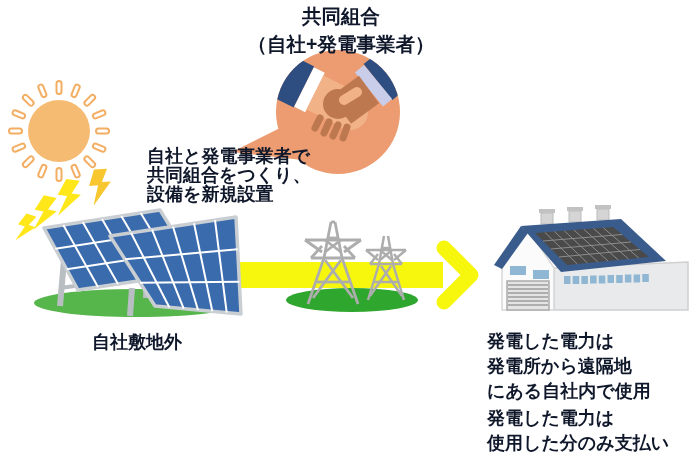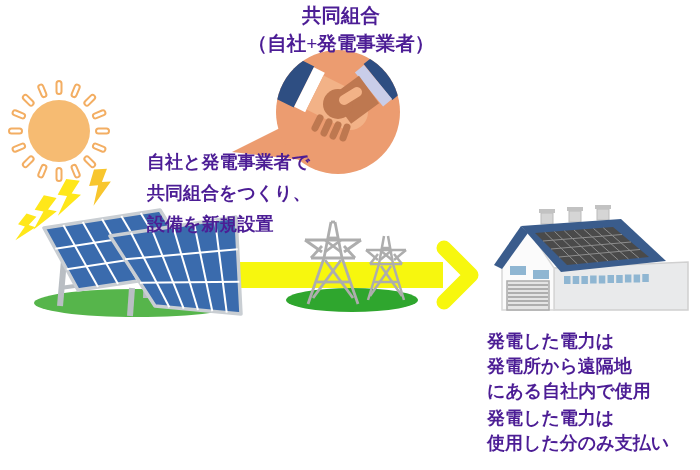--- a/index.html
+++ b/index.html
@@ -1,21 +1,21 @@
 <!DOCTYPE html>
 <html><head>
 <meta charset="utf-8">
 <style>
   html,body{margin:0;padding:0;background:#fff;}
   .stage{position:relative;width:700px;height:470px;background:#fff;overflow:hidden;
          font-family:"Liberation Sans","DejaVu Sans",sans-serif;color:#1C1C1C;}
   .stage svg{position:absolute;left:0;top:0;}
-  .txt{position:absolute;white-space:pre-line;font-weight:700;color:#4c1d95;font-family:Liberation Serif, serif;}
+  .txt{position:absolute;white-space:pre-line;font-weight:700;color:#0f172a;}
   .title{left:231px;top:2px;width:220px;text-align:center;font-size:19.5px;line-height:28px;}
-  .setup{left:147px;top:147px;font-size:18px;line-height:31px;}
+  .setup{left:147px;top:147px;font-size:18px;line-height:19px;}
   .site{left:92px;top:330px;font-size:18px;line-height:25px;}
   .trans{left:264px;top:328px;font-size:18px;line-height:25px;}
   .usage{left:487px;top:329px;font-size:18px;line-height:25px;}
   .payment{left:487px;top:406px;font-size:18px;line-height:25px;}
 </style>
 </head>
 <body>
 
 <div class="stage">
 
@@ -208,18 +208,19 @@
       <rect x="642.3" y="274" width="6.5" height="8"></rect>
     </g>
   </g>
 </svg>
 
   <div class="txt title">共同組合
 （自社+発電事業者）</div>
   <div class="txt setup">自社と発電事業者で
 共同組合をつくり、
 設備を新規設置</div>
+  <div class="txt site">自社敷地外</div>
   <div class="txt usage">発電した電力は
 発電所から遠隔地
 にある自社内で使用</div>
   <div class="txt payment">発電した電力は
 使用した分のみ支払い</div>
 </div>
 
 </body></html>

